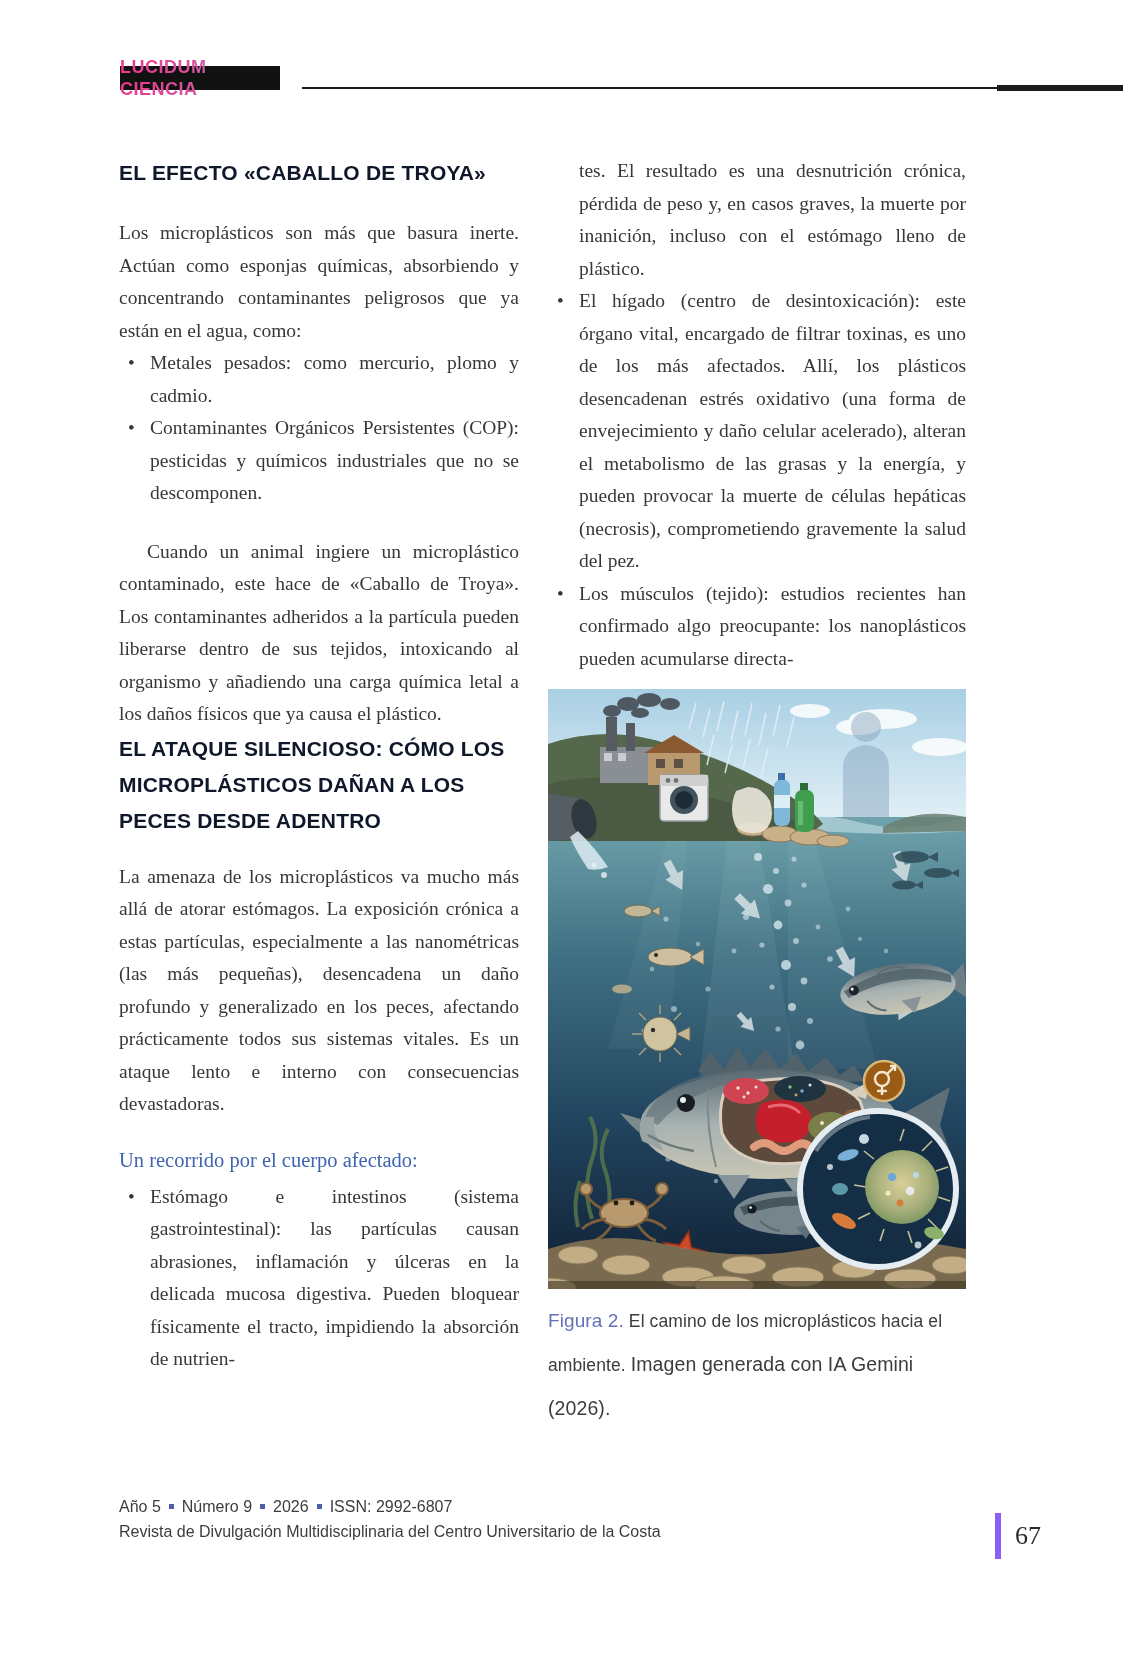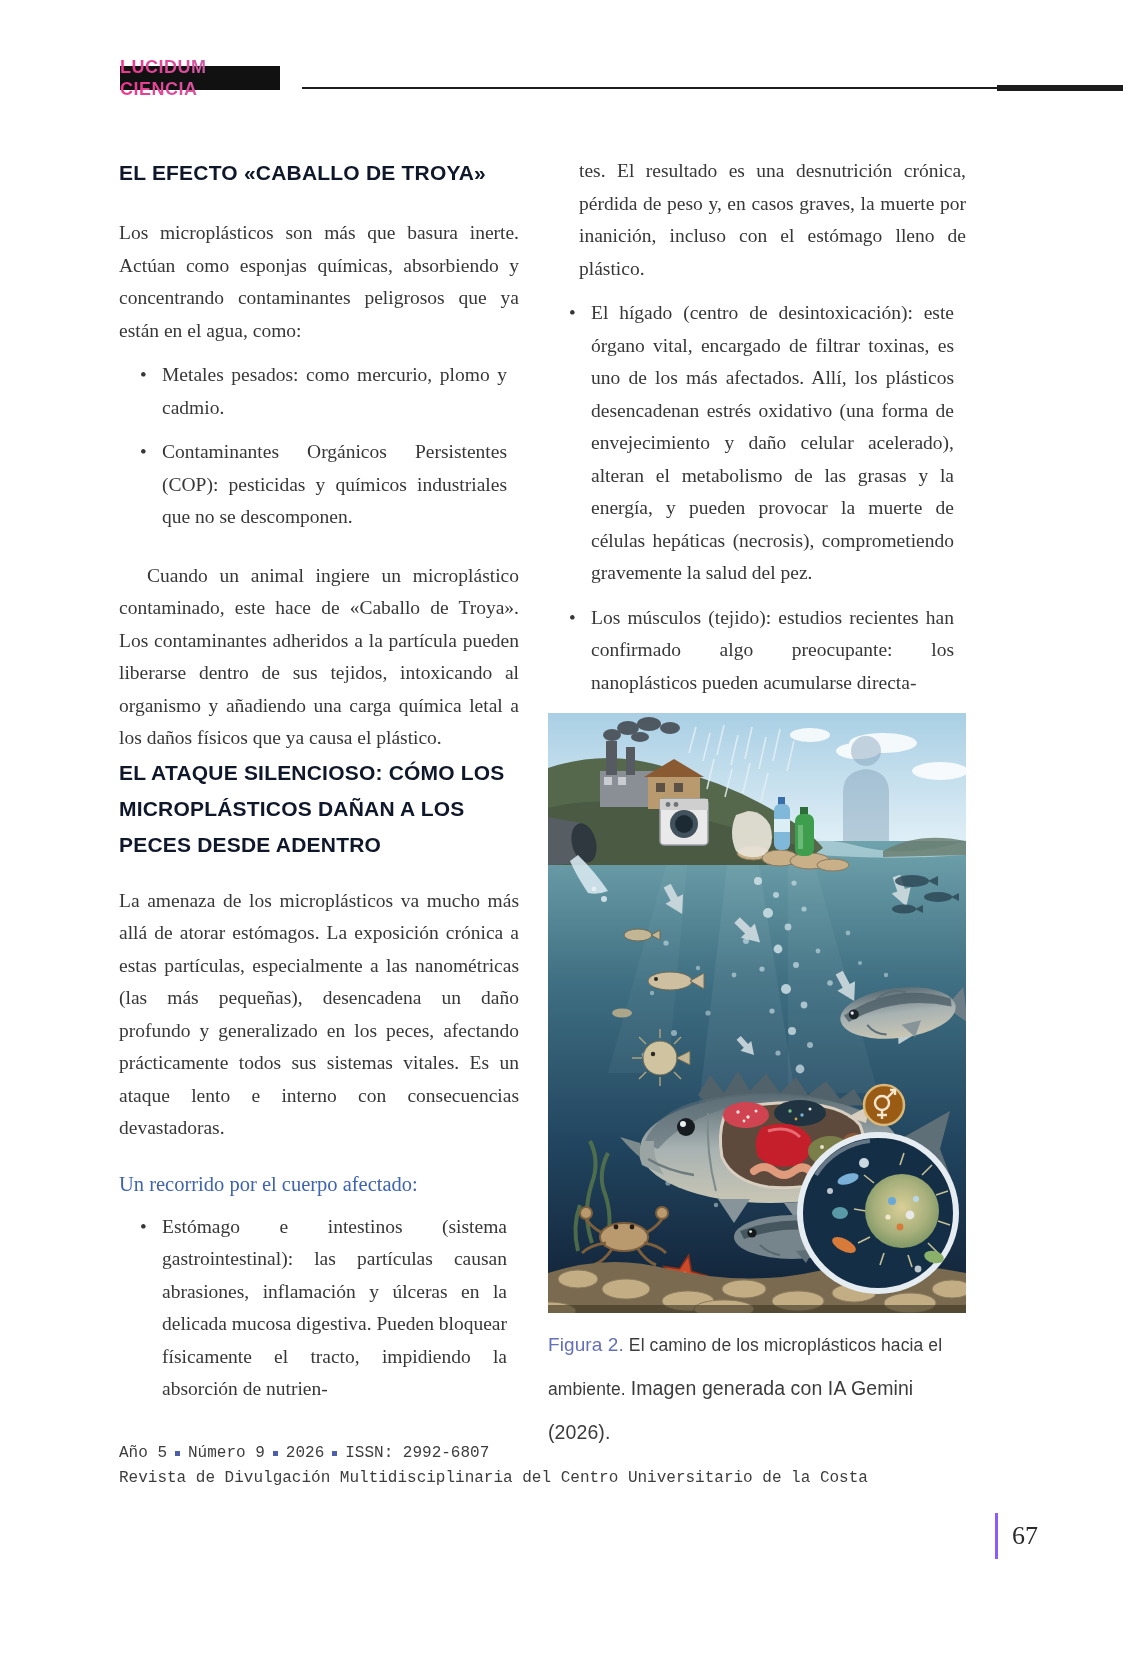--- a/index.html
+++ b/index.html
@@ -36,45 +36,45 @@
   }
   h3.sub{
     font-family:Liberation Serif, serif;font-weight:400;
     color:#3e63b0;font-size:20.5px;line-height:30px;
     margin:24px 0 6px 0;text-align:left;
   }
   .para{margin:0 0 0 0;}
   .indent{ text-indent:28px; }
   .mt{margin-top:26px;}
   .mts{margin-top:5px;}
-  .bullet{position:relative;padding-left:31px;margin:12px;}
+  .bullet{position:relative;padding-left:31px;margin:0;}
   .bullet::before{content:"•";position:absolute;left:9px;top:0;font-size:19px;color:#373737;}
   .cont{padding-left:31px;}
   
   .figure-block{margin-top:14px;}
   .figure-frame{width:418px;height:600px;display:block;}
   .fig-caption-p{
     font-family:"Liberation Sans", sans-serif;
     text-align:left;line-height:43px;margin:10px 0 0 0;color:#3c3c3c;
     letter-spacing:.1px;
   }
   .fig-label{color:#6470b8;font-size:19px;}
   .fig-desc{font-size:17.5px;}
   .fig-credit{font-size:19.5px;}
   
   .footer{
-    position:absolute;left:119px;top:1441px;width:760px;
-    font-family:Liberation Mono, monospace;font-size:16px;line-height:25px;color:#3d3d3d;
+    position:absolute;left:119px;top:1494px;width:760px;
+    font-family:Liberation Sans, sans-serif;font-size:16px;line-height:25px;color:#3d3d3d;
   }
   .meta-line{display:flex;align-items:center;}
   .meta-sep{width:5px;height:5px;background:#4c5fa8;margin:0 8px;display:inline-block;}
   .page-num-box{
     position:absolute;left:995px;top:1513px;height:46px;
     display:flex;align-items:center;
-    border-left:3px solid #8b5cf6;padding-left:14px;
+    border-left:6px solid #8b5cf6;padding-left:14px;
     font-family:"Liberation Serif", serif;font-size:26px;color:#2a2a2a;
   }
 </style>
 </head>
 <body>
 
 <div class="page">
 
   <div class="brand-box">
     <span class="brand-text">LUCIDUM CIENCIA</span>

